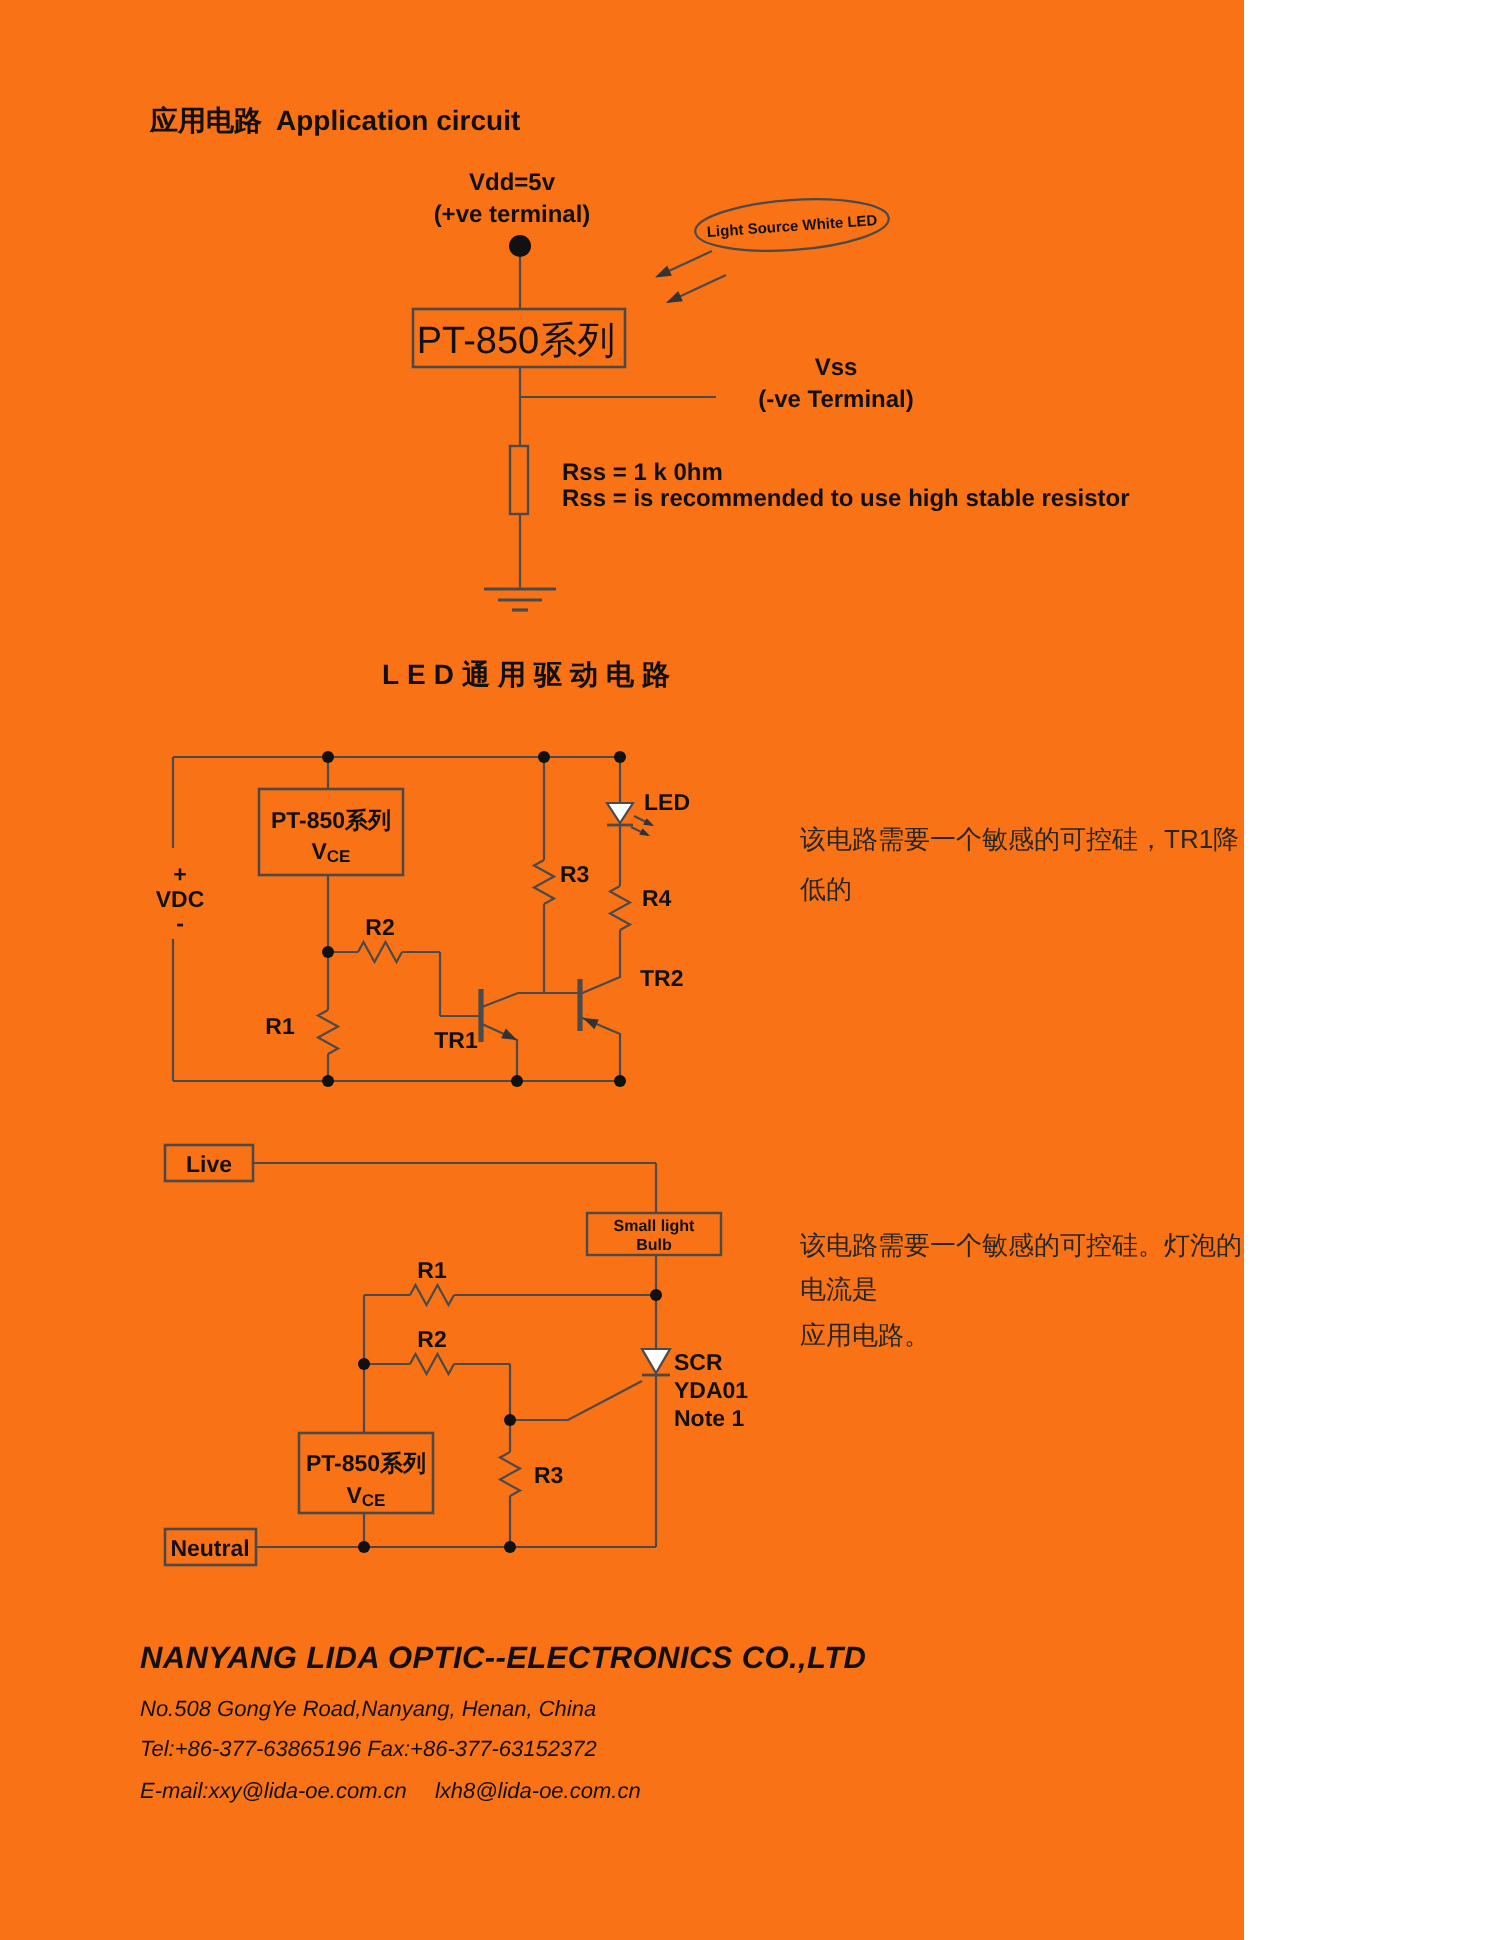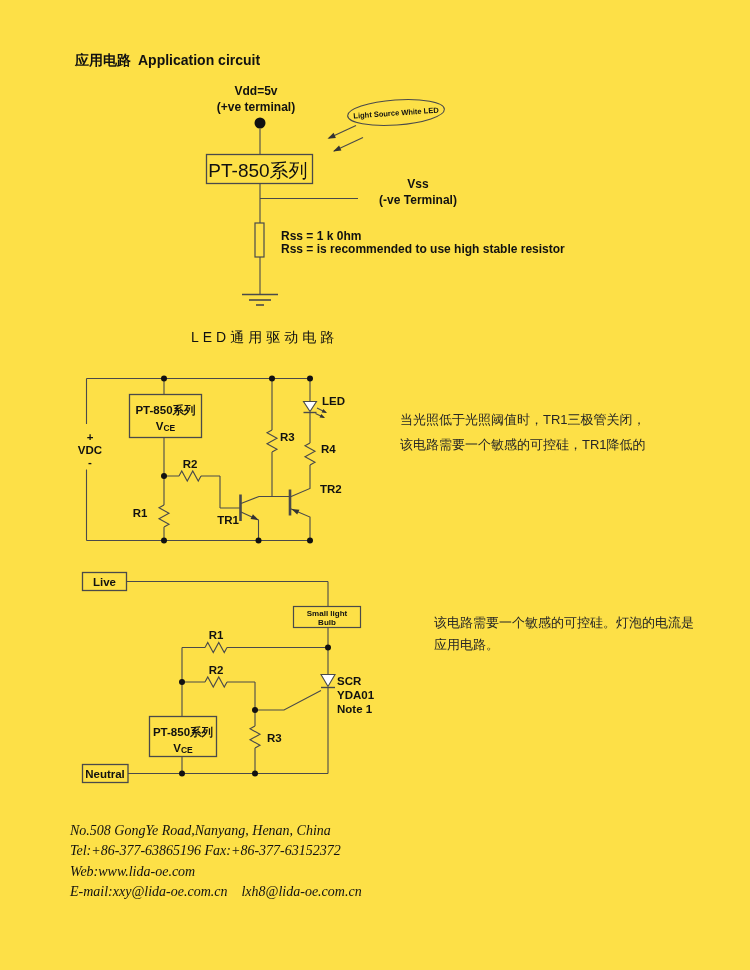--- a/index.html
+++ b/index.html
@@ -1,30 +1,30 @@
 <!DOCTYPE html>
 <html><head>
 <meta charset="utf-8">
 <style>
   html,body{margin:0;padding:0;background:#fff;}
   #page{
-    position:relative;width:750px;height:970px;background:#fde047;overflow:hidden;
+    position:relative;width:622px;height:970px;background:#f97316;overflow:hidden;
     font-family:"Liberation Sans","DejaVu Sans",sans-serif;color:#1a1a1a;
   }
   #art{position:absolute;left:0;top:0;}
   .abs{position:absolute;}
   #doc-title{left:75px;top:52px;font-size:14px;font-weight:bold;color:#111;}
   #doc-title .gap{display:inline-block;width:7px;}
-  #caption2{left:191px;top:329px;font-size:14px;font-weight:400;letter-spacing:4px;color:#111;text-align:right;}
+  #caption2{left:191px;top:329px;font-size:14px;font-weight:700;letter-spacing:4px;color:#111;text-align:right;}
   .note{font-size:13px;color:#262626;}
   #note2{left:400px;top:407px;line-height:25.4px;}
-  #note3{left:400px;top:612px;line-height:22.4px;margin-left:34px;}
+  #note3{left:400px;top:612px;line-height:22.4px;}
   #footer{left:70px;top:821px;font-style:italic;color:#111;}
   #footer .company{font-size:15.5px;font-weight:bold;margin-bottom:6px;letter-spacing:.2px;}
-  #footer .fline{font-size:14px;line-height:20.3px;font-family:Liberation Serif, serif;}
+  #footer .fline{font-size:11px;line-height:20.3px;}
   #footer .email2{margin-left:14px;}
   
   text{font-family:"Liberation Sans","DejaVu Sans",sans-serif;fill:#111;}
   .lbl{font-size:11.5px;font-weight:600;}
   .lbl12{font-size:12px;font-weight:600;}
   .tiny{font-size:8px;font-weight:600;}
   .boxlbl{font-size:11.5px;font-weight:600;}
   .sub{font-size:8.5px;font-weight:600;}
 </style>
 </head>
@@ -176,29 +176,28 @@
           <circle cx="255" cy="710" r="3"></circle>
         <circle cx="182" cy="773.5" r="3"></circle>
           <circle cx="255" cy="773.5" r="3"></circle>
       </g>
     </g>
   </svg>
 
   <div id="caption2" class="abs">LED通用驱动电路</div>
 
   <div id="note2" class="abs note">
-    <div>当光照低于光照阈值时，TR1三极管关闭，</div>
     <div>该电路需要一个敏感的可控硅，TR1降低的</div>
   </div>
 
   <div id="note3" class="abs note">
     <div>该电路需要一个敏感的可控硅。灯泡的电流是</div>
     <div>应用电路。</div>
   </div>
 
   <div id="footer" class="abs">
+    <div class="company">NANYANG LIDA OPTIC--ELECTRONICS CO.,LTD</div>
     <div class="fline">No.508 GongYe Road,Nanyang, Henan, China</div>
     <div class="fline">Tel:+86-377-63865196 Fax:+86-377-63152372</div>
-    <div class="fline">Web:www.lida-oe.com</div>
     <div class="fline"><span>E-mail:xxy@lida-oe.com.cn</span><span class="email2">lxh8@lida-oe.com.cn</span></div>
   </div>
 
 </div>
 
 </body></html>

